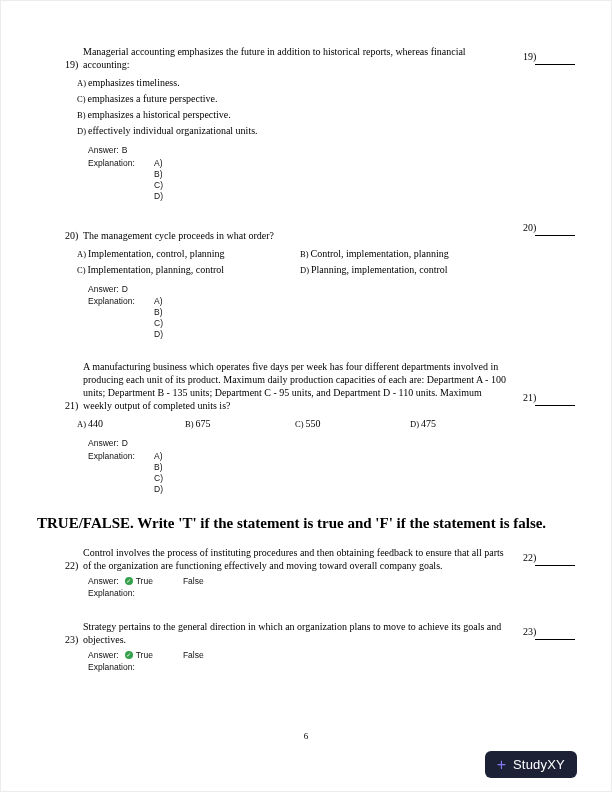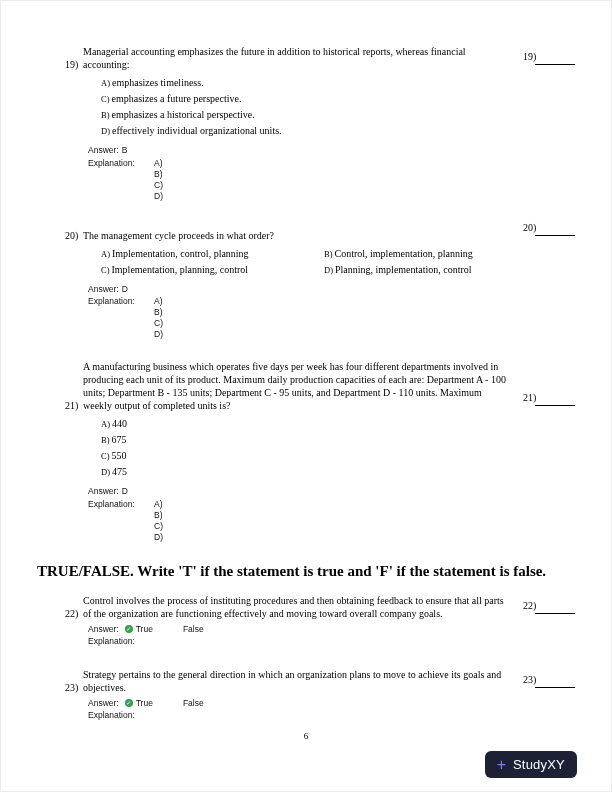--- a/index.html
+++ b/index.html
@@ -15,25 +15,25 @@
   
   .question { margin-left:28px; margin-bottom:20px; }
   .q-row { display:flex; align-items:flex-end; margin-bottom:4px; }
   .q-num { width:18px; flex-shrink:0; font-size:10px; line-height:13px; }
   .q-text { flex:1; font-size:10px; line-height:13px; padding-right:10px; }
   .q-blank { width:54px; flex-shrink:0; position:relative; height:20px; }
   .q-blank-num { position:absolute; left:2px; top:0; font-size:10px; line-height:12px; }
   .q-blank-line { position:absolute; right:0; top:13px; width:40px; border-bottom:1px solid #000; }
 
   
-  .options { margin-left:36px; margin-bottom:6px; font-size:10px; }
+  .options { margin-left:12px; margin-bottom:6px; font-size:10px; }
   .option { line-height:15px; }
   .opt-letter { font-size:8.5px; margin-right:2px; }
   .options-2col { display:grid; grid-template-columns:223px 1fr; }
-  .options-4col { display:flex;flex-direction:column; }
+  .options-4col { display:flex; }
   .options-4col .option:nth-child(1){ width:108px; }
   .options-4col .option:nth-child(2){ width:110px; }
   .options-4col .option:nth-child(3){ width:115px; }
 
   
   .meta { font-family:"Liberation Sans", sans-serif; font-size:8.5px; line-height:11.5px; margin-left:23px; color:#111; }
   .answer-line { margin-bottom:1px; }
   .answer-value { margin-left:3px; }
   .explanation { display:flex; }
   .exp-label { width:66px; flex-shrink:0; }

